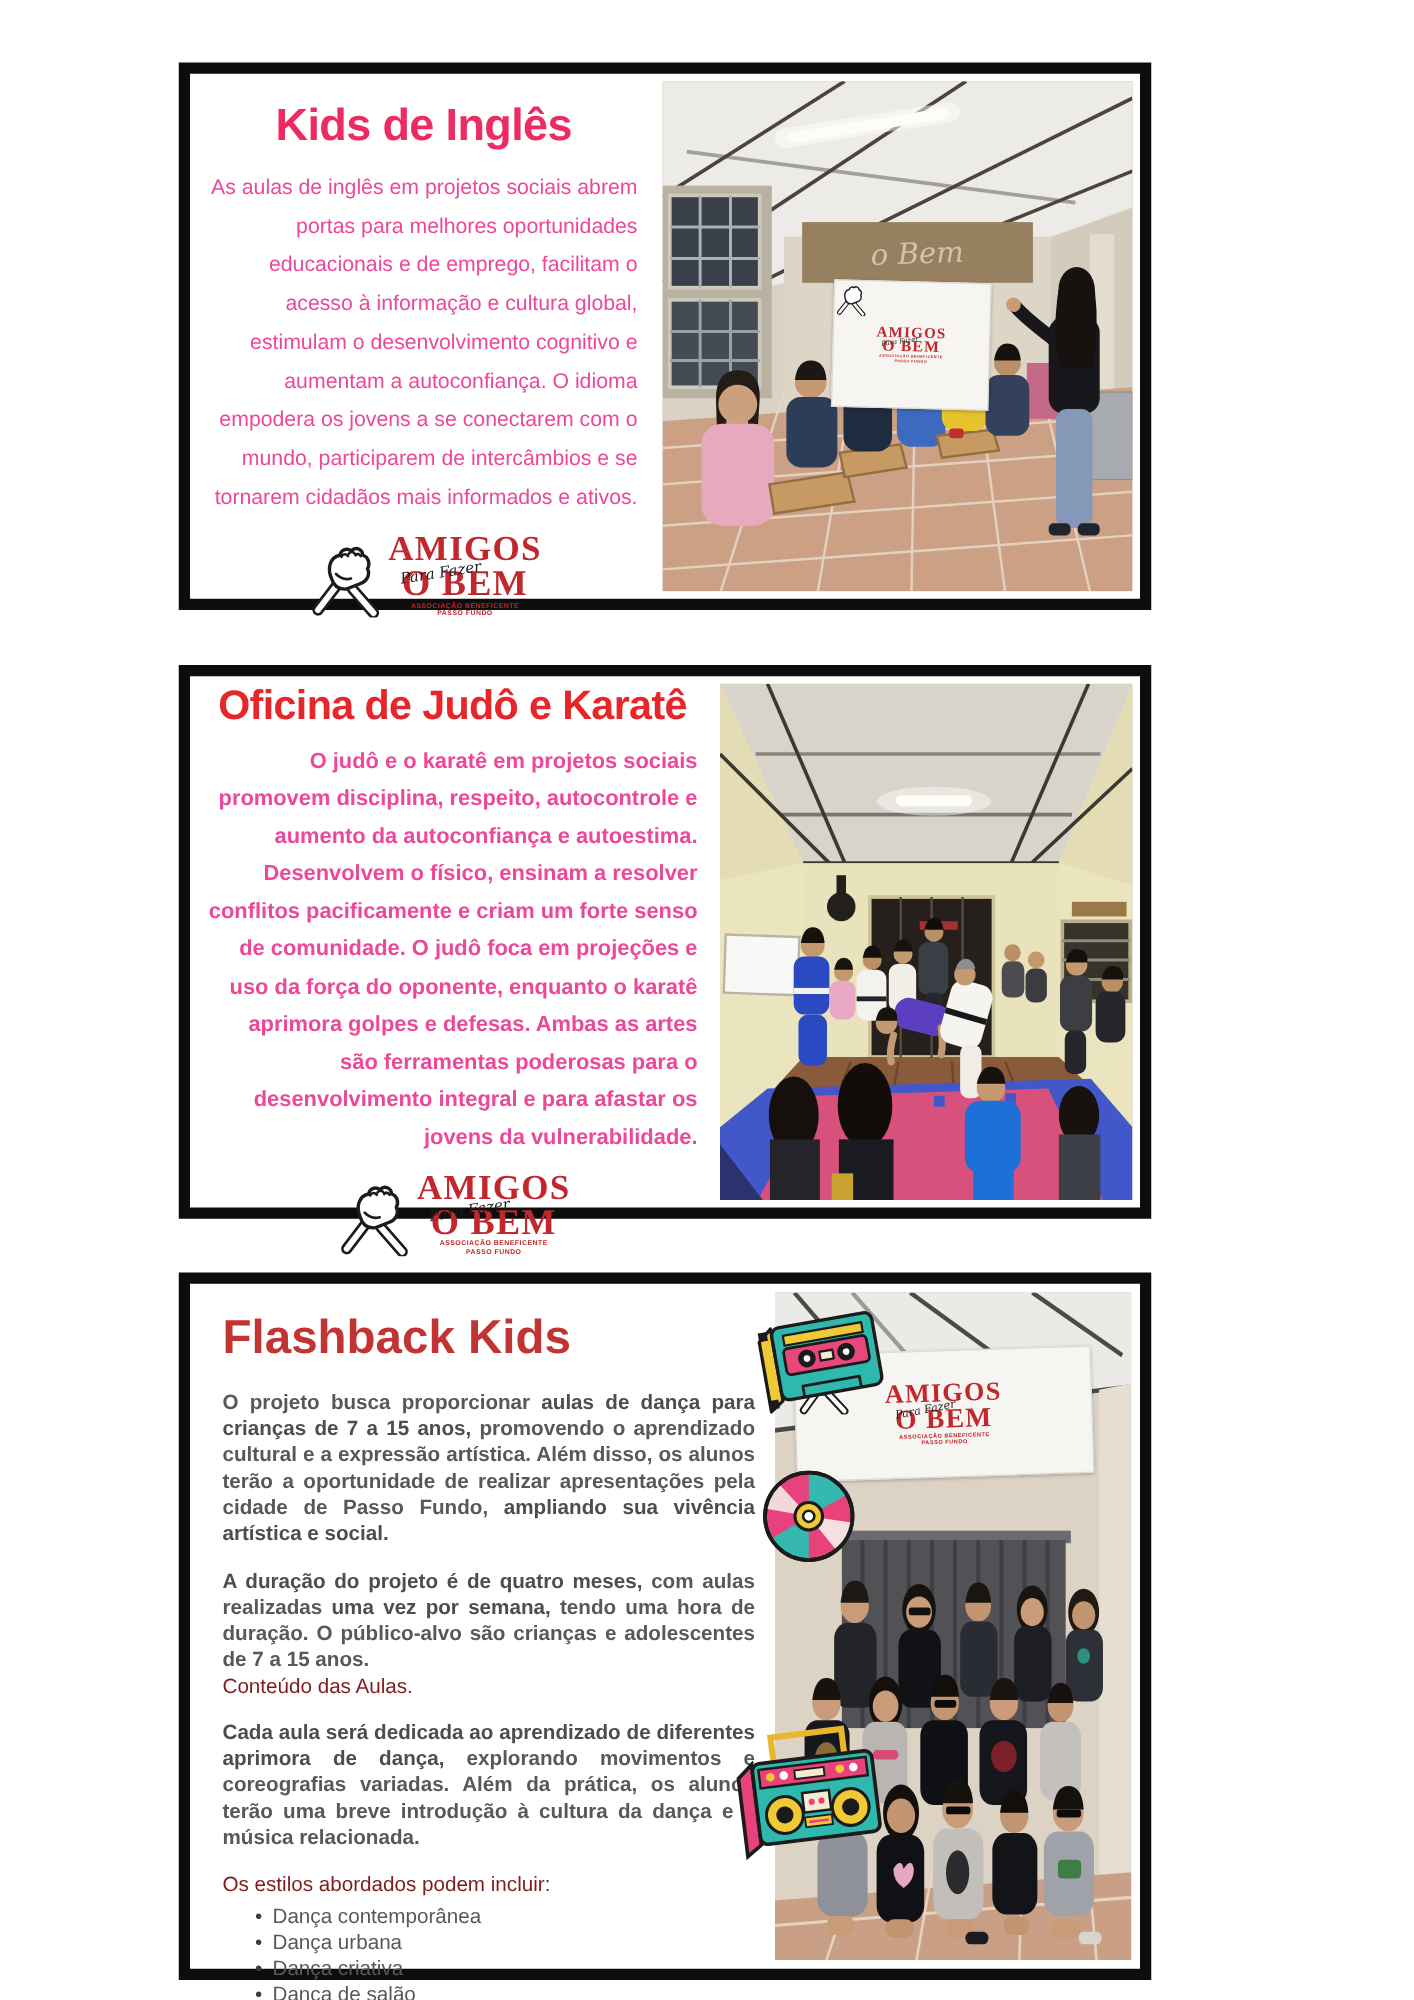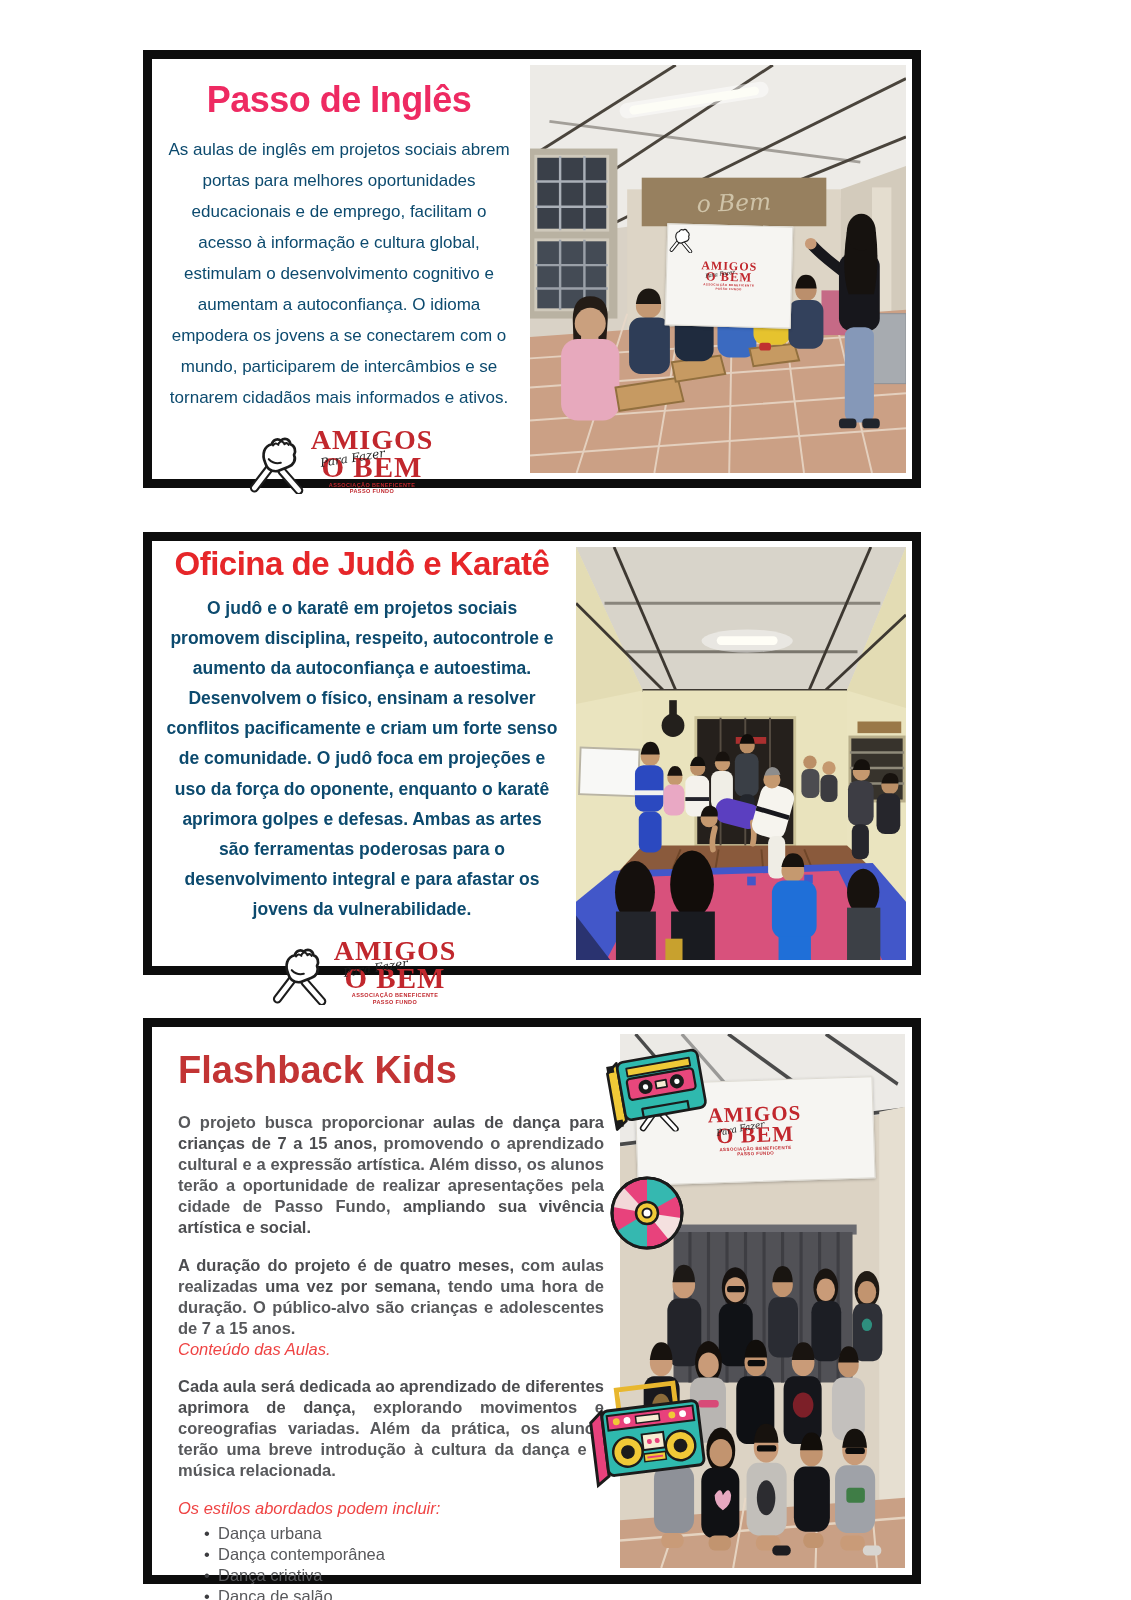--- a/index.html
+++ b/index.html
@@ -12,21 +12,21 @@
 
   .text-col{box-sizing:border-box;display:flex;flex-direction:column;align-items:center;}
   .card1 .text-col{width:372px;padding:20px 14px 8px 16px;}
   .card2 .text-col{width:418px;padding:4px 12px 8px 14px;}
 
   .card-title{margin:0;font-weight:800;letter-spacing:-0.5px;text-align:center;}
   .t-pink{color:#ee2a62;font-size:36px;}
   .t-red{color:#e62629;font-size:33px;}
   .t-brick{color:#c23434;font-size:38px;text-align:left;align-self:flex-start;letter-spacing:0;}
 
-  .body-center{margin:14px 0 0 0;font-size:17px;line-height:1.82;color:#0c4a6e;text-align:center;}
+  .body-center{margin:14px 0 0 0;font-size:17px;line-height:1.82;color:#ec4899;text-align:right;}
   .card2 .body-center{margin-top:10px;line-height:1.72;font-size:17.5px;font-weight:bold;}
 
   
   .photo-col{flex:1;padding:6px;box-sizing:border-box;position:relative;}
   .photo{position:relative;width:100%;height:100%;overflow:hidden;background:#cfc8ba;}
   .photo svg{position:absolute;inset:0;width:100%;height:100%;}
 
   
   .logo{display:flex;align-items:center;justify-content:center;gap:4px;}
   .logo-main{margin-top:14px;}
@@ -54,39 +54,39 @@
   .logo-xs .logo-sub{font-size:3px;}
 
   .photo-banner{position:absolute;background:#f6f5f2;border:1px solid #dddad2;display:flex;align-items:center;justify-content:center;box-shadow:0 1px 3px rgba(0,0,0,.25);}
   .banner-c1{left:136px;top:160px;width:124px;height:100px;transform:rotate(1.5deg);}
   .banner-c3{left:16px;top:46px;width:236px;height:100px;transform:rotate(-1.8deg);}
 
   
   .card3 .text-col3{flex:1;box-sizing:border-box;padding:22px 16px 0 26px;}
   .fb-p{margin:0 0 17px 0;font-size:16.5px;line-height:1.27;color:#57585b;text-align:justify;font-weight:bold;}
   .fb-p b{color:#4c4d50;}
-  .fb-line{font-size:16.5px;line-height:1.27;color:#ef4444;font-style:italic;}
+  .fb-line{font-size:16.5px;line-height:1.27;color:#7f1d1d;}
   .fb-list{margin:4px 0 0 0;padding:0 0 0 26px;list-style:none;}
   .fb-list li{font-size:16.5px;line-height:1.27;color:#57585b;position:relative;padding-left:14px;}
   .fb-list li::before{content:"•";position:absolute;left:0;top:0;color:#3c3d40;}
   .photo-col3{width:292px;flex:none;padding:7px 7px 7px 0;box-sizing:border-box;position:relative;}
 
   
   .deco{position:absolute;}
   .deco svg{display:block;width:100%;height:100%;}
   .deco-cassette{left:451px;top:14px;width:106px;height:88px;transform:rotate(-10deg);z-index:5;}
   .deco-cd{left:455px;top:146px;width:80px;height:80px;z-index:5;}
   .deco-boombox{left:430px;top:348px;width:128px;height:110px;transform:rotate(-7deg);z-index:5;}
 </style>
 </head>
 <body>
 
 <section class="card card1">
   <div class="text-col">
-    <h1 class="card-title t-pink">Passo de Inglês</h1>
+    <h1 class="card-title t-pink">Kids de Inglês</h1>
     <p class="body-center">As aulas de inglês em projetos sociais abrem portas para melhores oportunidades educacionais e de emprego, facilitam o acesso à informação e cultura global, estimulam o desenvolvimento cognitivo e aumentam a autoconfiança. O idioma empodera os jovens a se conectarem com o mundo, participarem de intercâmbios e se tornarem cidadãos mais informados e ativos.</p>
     <div class="logo logo-main">
       <svg class="hands" viewBox="0 0 100 110">
         <g stroke-linecap="round" stroke-linejoin="round" fill="none">
           <path d="M14 100 L40 66" stroke="#1c1c1c" stroke-width="15"></path>
           <path d="M14 100 L40 66" stroke="#ffffff" stroke-width="8"></path>
           <path d="M88 104 L60 72" stroke="#1c1c1c" stroke-width="15"></path>
           <path d="M88 104 L60 72" stroke="#ffffff" stroke-width="8"></path>
           <path d="M32 58 C26 44 30 30 43 27 C45 19 53 17 58 21 C65 15 73 19 74 27 C81 29 84 38 80 45 C84 53 79 62 70 65 L52 72 C41 73 35 68 32 58 Z" fill="#ffffff" stroke="#1c1c1c" stroke-width="4.5"></path>
           <path d="M45 29 q4 -6 9 -1 M55 25 q4 -5 8 0 M64 27 q4 -4 7 1" stroke="#1c1c1c" stroke-width="3.5"></path>
@@ -345,22 +345,22 @@
 
     <p class="fb-p"><span>O projeto busca proporcionar </span><b>aulas de dança para crianças de 7 a 15 anos,</b><span> promovendo o aprendizado cultural e a expressão artística. Além disso, os alunos terão a oportunidade de realizar apresentações pela cidade de Passo Fundo, </span><b>ampliando sua vivência artística e social.</b></p>
 
     <p class="fb-p" style="margin-bottom:0;"><b>A duração do projeto é de quatro meses,</b><span> com aulas realizadas </span><b>uma vez por semana,</b><span> tendo uma hora de duração. O público-alvo são crianças e adolescentes de 7 a 15 anos.</span></p>
     <div class="fb-line" style="margin-bottom:17px;">Conteúdo das Aulas.</div>
 
     <p class="fb-p"><b>Cada aula será dedicada ao aprendizado de diferentes aprimora de dança,</b><span> explorando movimentos e coreografias variadas. Além da prática, os alunos terão uma breve introdução à cultura da dança e à música relacionada.</span></p>
 
     <div class="fb-line">Os estilos abordados podem incluir:</div>
     <ul class="fb-list">
+      <li>Dança contemporânea</li>
       <li>Dança urbana</li>
-      <li>Dança contemporânea</li>
       <li>Dança criativa</li>
       <li>Dança de salão</li>
     </ul>
   </div>
 
   <div class="photo-col3">
     <div class="photo">
       <svg viewBox="0 0 277 426" preserveAspectRatio="none">
         <rect width="277" height="426" fill="#dcd3c4"></rect>
         <polygon points="0,0 277,0 277,62 0,90" fill="#eceae6"></polygon>

